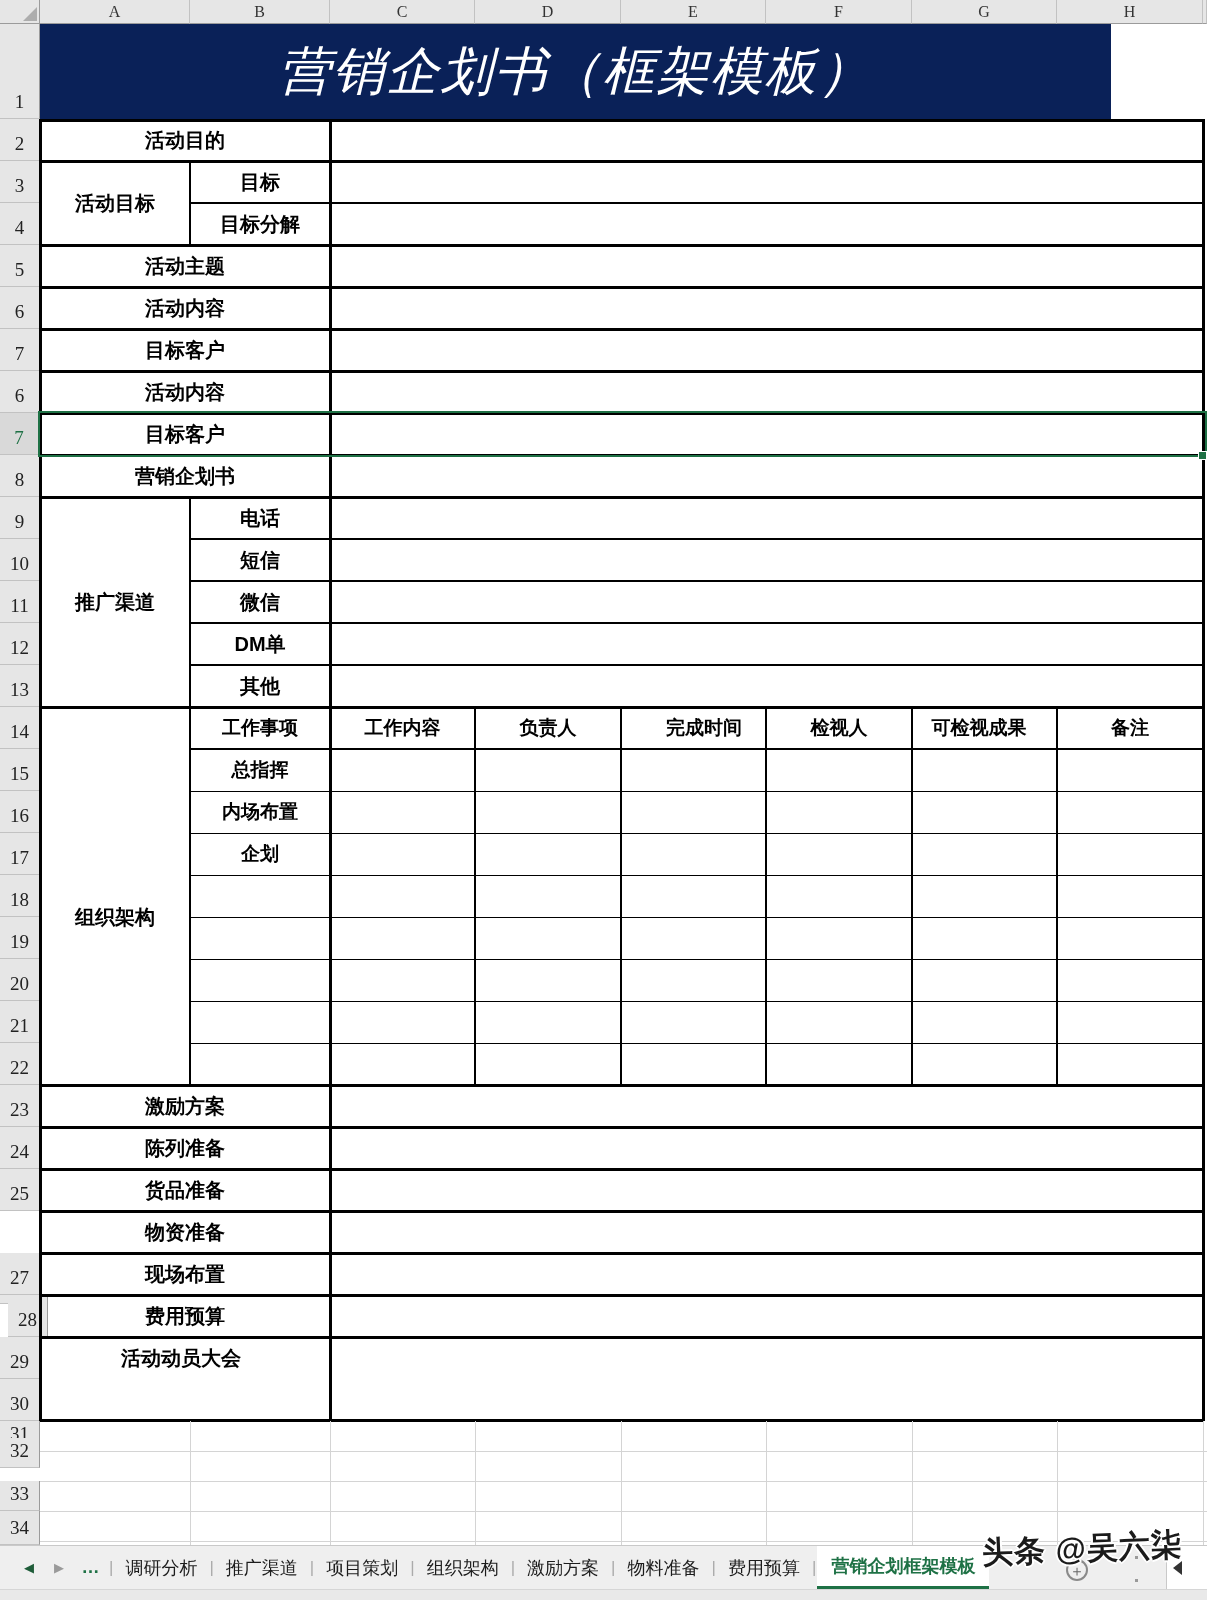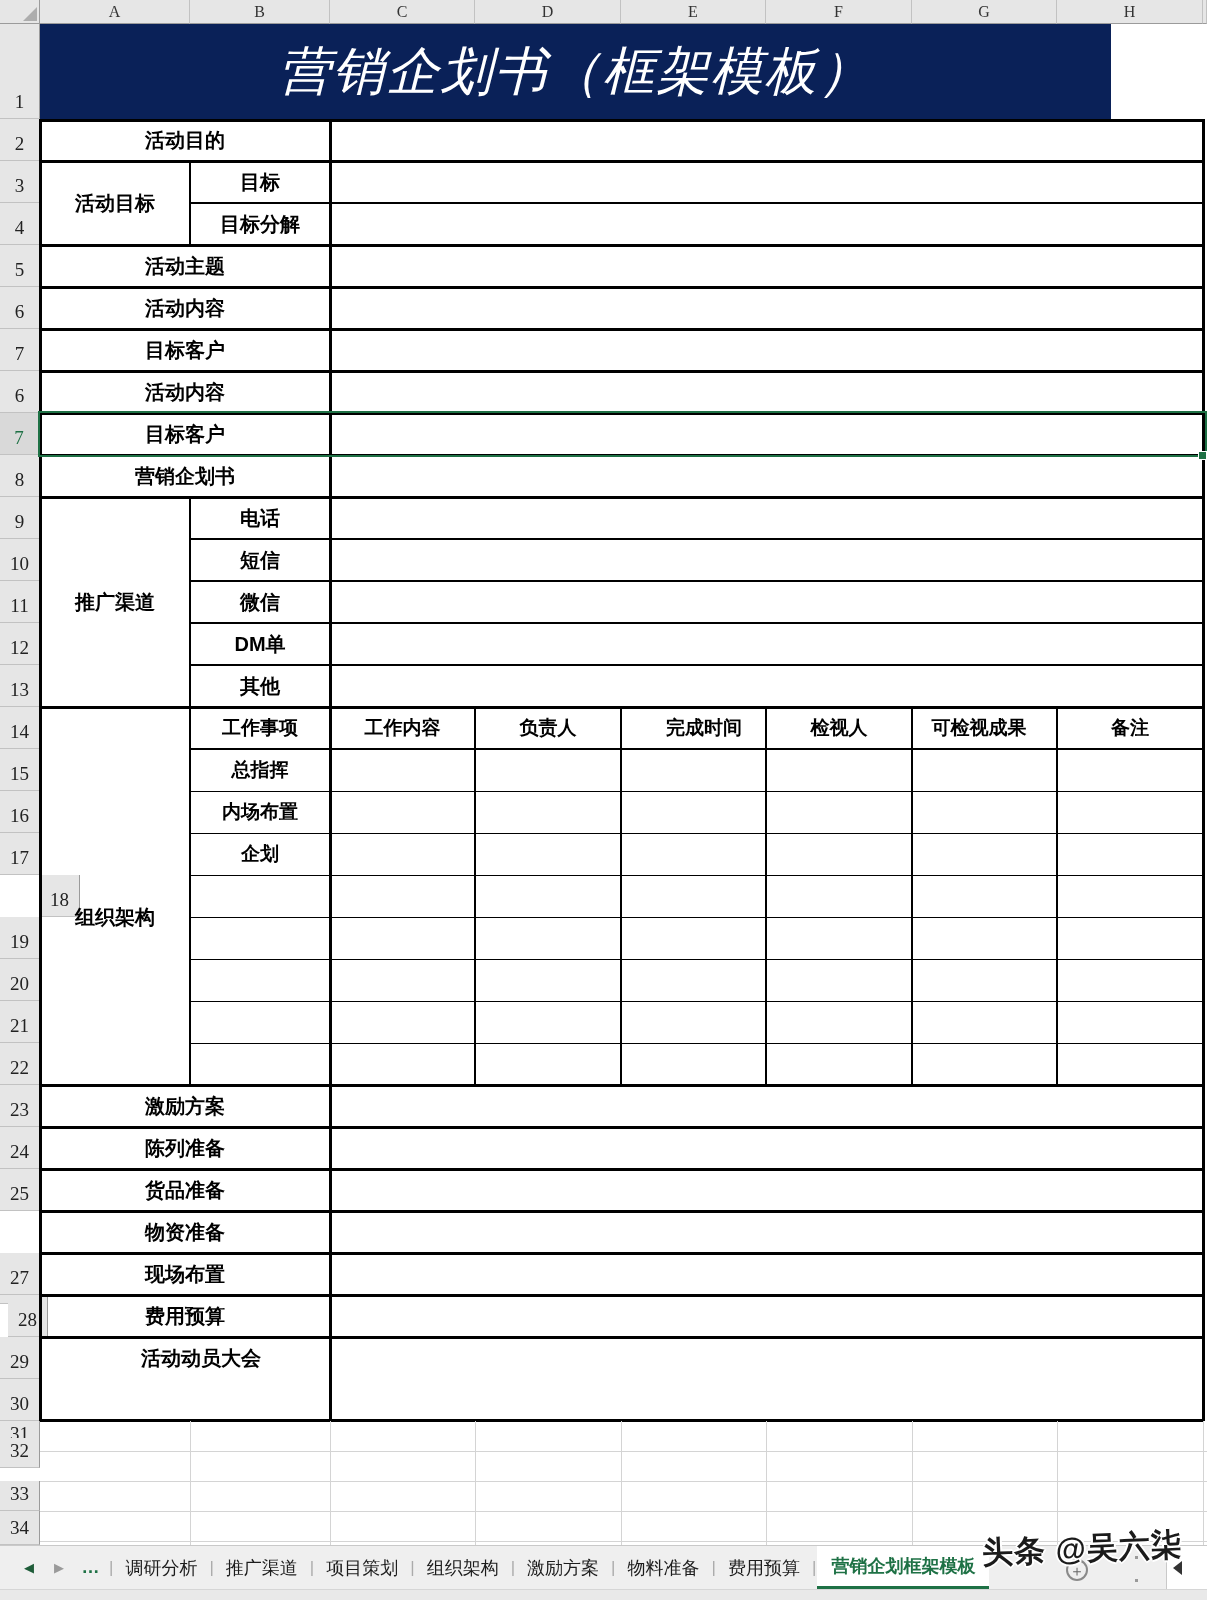--- a/index.html
+++ b/index.html
@@ -80,21 +80,21 @@
       <div class="rh" style="left: 0px; top: 455px; width: 40px; height: 42px;">8</div>
       <div class="rh" style="left: 0px; top: 497px; width: 40px; height: 42px;">9</div>
       <div class="rh" style="left: 0px; top: 539px; width: 40px; height: 42px;">10</div>
       <div class="rh" style="left: 0px; top: 581px; width: 40px; height: 42px;">11</div>
       <div class="rh" style="left: 0px; top: 623px; width: 40px; height: 42px;">12</div>
       <div class="rh" style="left: 0px; top: 665px; width: 40px; height: 42px;">13</div>
       <div class="rh" style="left: 0px; top: 707px; width: 40px; height: 42px;">14</div>
       <div class="rh" style="left: 0px; top: 749px; width: 40px; height: 42px;">15</div>
       <div class="rh" style="left: 0px; top: 791px; width: 40px; height: 42px;">16</div>
       <div class="rh" style="left: 0px; top: 833px; width: 40px; height: 42px;">17</div>
-      <div class="rh" style="left: 0px; top: 875px; width: 40px; height: 42px; margin-left: 40px;">18</div>
+      <div class="rh" style="left: 0px; top: 875px; width: 40px; height: 42px;">18</div>
       <div class="rh" style="left: 0px; top: 917px; width: 40px; height: 42px;">19</div>
       <div class="rh" style="left: 0px; top: 959px; width: 40px; height: 42px;">20</div>
       <div class="rh" style="left: 0px; top: 1001px; width: 40px; height: 42px;">21</div>
       <div class="rh" style="left: 0px; top: 1043px; width: 40px; height: 42px;">22</div>
       <div class="rh" style="left: 0px; top: 1085px; width: 40px; height: 42px;">23</div>
       <div class="rh" style="left: 0px; top: 1127px; width: 40px; height: 42px;">24</div>
       <div class="rh" style="left: 0px; top: 1169px; width: 40px; height: 42px;">25</div>
       <div class="rh" style="left: 0px; top: 1262px; width: 40px; height: 42px; font-weight: bold;">26</div>
       <div class="rh" style="left: 0px; top: 1253px; width: 40px; height: 42px;">27</div>
       <div class="rh" style="left: 8px; top: 1295px; width: 40px; height: 42px;">28</div>
@@ -124,21 +124,21 @@
       <div class="lbl" style="left: 40px; top: 1127px; width: 290px; height: 42px;">陈列准备</div>
       <div class="icell" style="left: 332px; top: 1129px; width: 869px; height: 38px;"></div>
       <div class="lbl" style="left: 40px; top: 1169px; width: 290px; height: 42px;">货品准备</div>
       <div class="icell" style="left: 332px; top: 1171px; width: 869px; height: 38px;"></div>
       <div class="lbl" style="left: 40px; top: 1211px; width: 290px; height: 42px;">物资准备</div>
       <div class="icell" style="left: 332px; top: 1213px; width: 869px; height: 38px;"></div>
       <div class="lbl" style="left: 40px; top: 1253px; width: 290px; height: 42px;">现场布置</div>
       <div class="icell" style="left: 332px; top: 1255px; width: 869px; height: 38px;"></div>
       <div class="lbl" style="left: 40px; top: 1295px; width: 290px; height: 42px;">费用预算</div>
       <div class="icell" style="left: 332px; top: 1297px; width: 869px; height: 38px;"></div>
-      <div class="lbl" style="left: 56px; top: 1337px; width: 290px; height: 42px;">活动动员大会</div>
+      <div class="lbl" style="left: 36px; top: 1337px; width: 290px; height: 42px;">活动动员大会</div>
       <div class="icell" style="left: 332px; top: 1339px; width: 869px; height: 38px;"></div>
       <div class="lbl" style="left: 40px; top: 161px; width: 150px; height: 84px;">活动目标</div>
       <div class="lbl" style="left: 190px; top: 161px; width: 140px; height: 42px;">目标</div>
       <div class="icell" style="left: 332px; top: 163px; width: 869px; height: 38px;"></div>
       <div class="lbl" style="left: 190px; top: 203px; width: 140px; height: 42px;">目标分解</div>
       <div class="icell" style="left: 332px; top: 205px; width: 869px; height: 38px;"></div>
       <div class="lbl" style="left: 40px; top: 497px; width: 150px; height: 210px;">推广渠道</div>
       <div class="lbl" style="left: 190px; top: 497px; width: 140px; height: 42px;">电话</div>
       <div class="icell" style="left: 332px; top: 499px; width: 869px; height: 38px;"></div>
       <div class="lbl" style="left: 190px; top: 539px; width: 140px; height: 42px;">短信</div>

